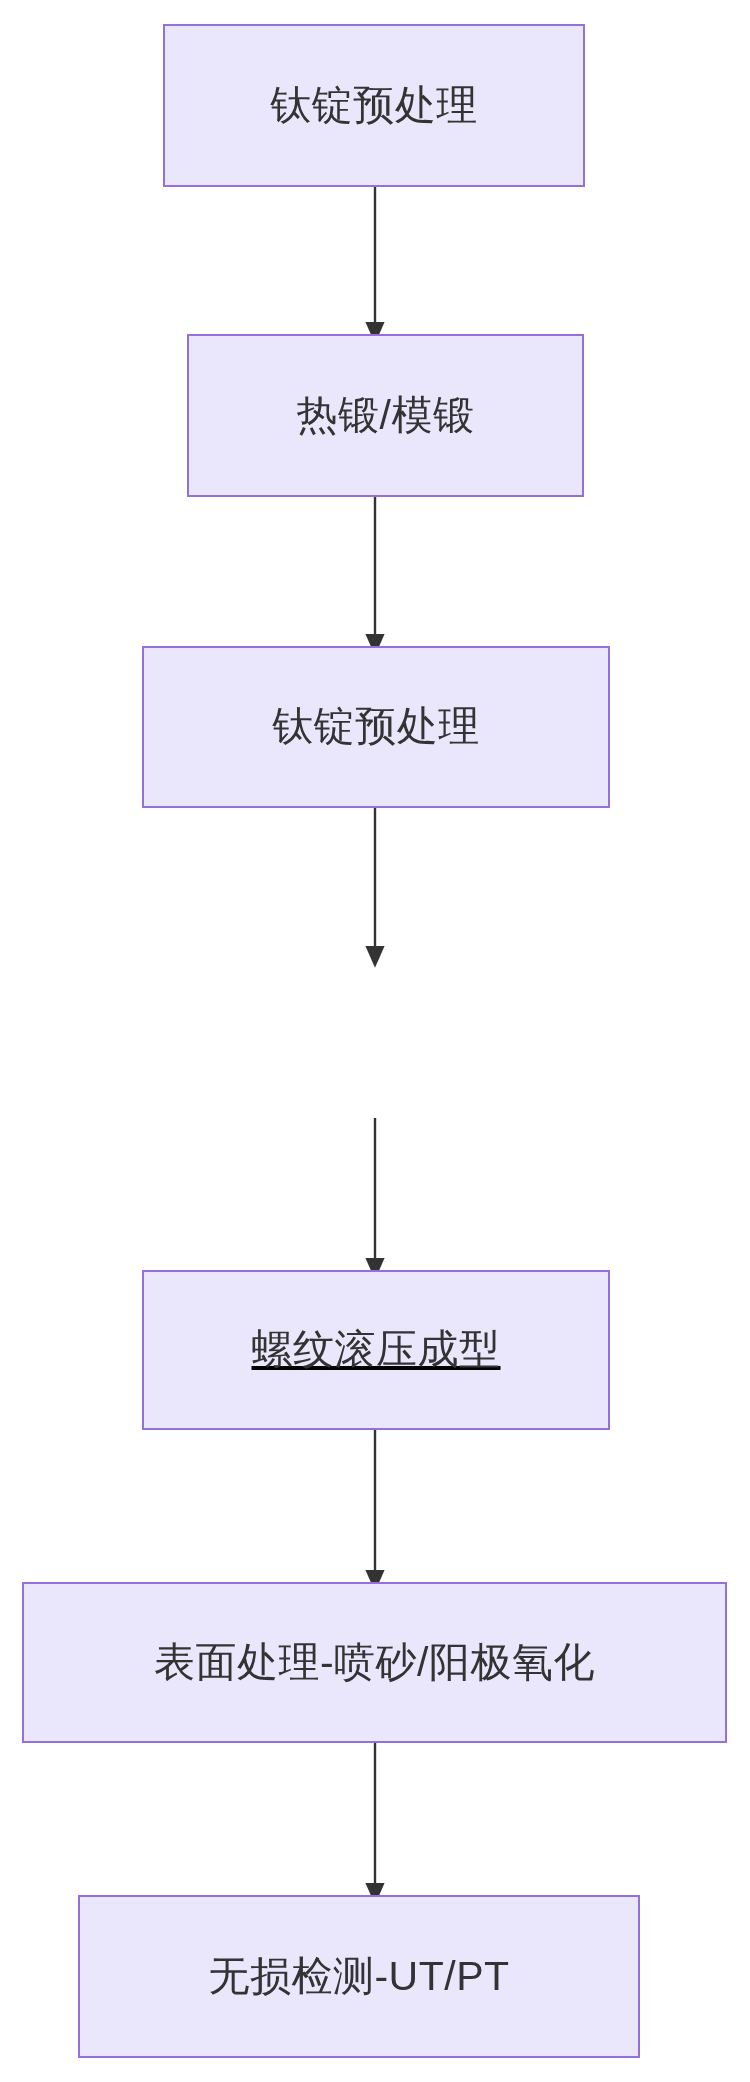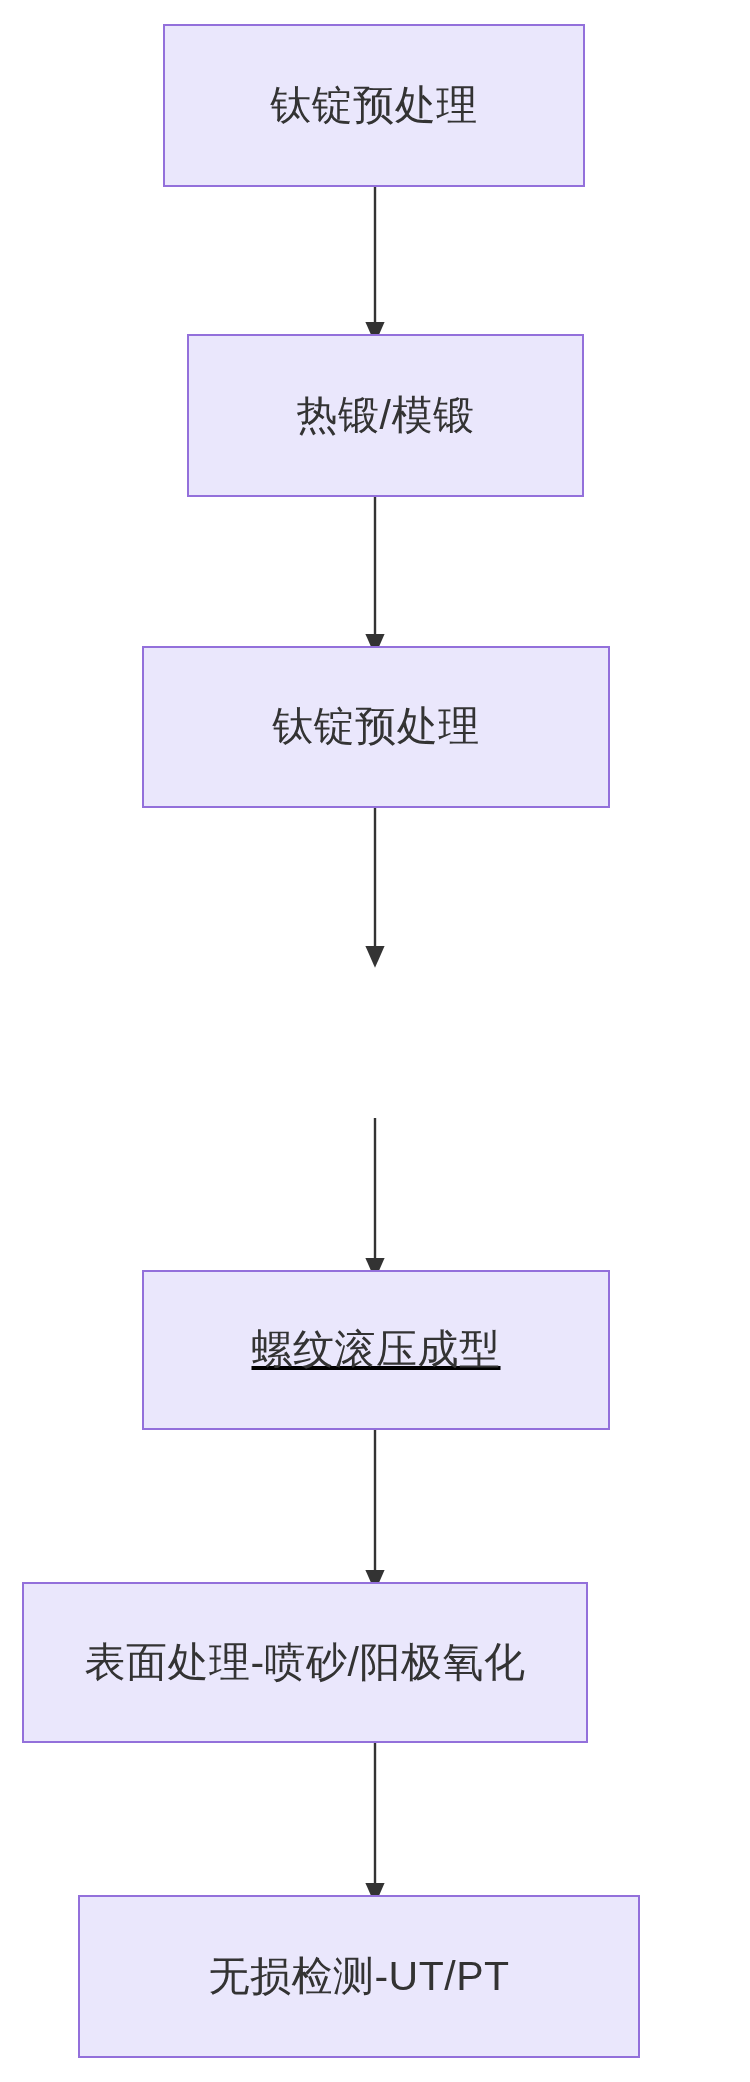--- a/index.html
+++ b/index.html
@@ -45,21 +45,21 @@
     width: 750px;
     height: 2082px;
     pointer-events: none;
   }
   
   .n0 { left: 163px; top: 24px;   width: 422px; height: 163px; }
   .n1 { left: 176px; top: 334px;  width: 397px; height: 163px; margin-left: 11px; }
   .n2 { left: 142px; top: 646px;  width: 468px; height: 162px; }
   .n3 { left: 144px; top: 958px;  width: 464px; height: 160px; }
   .n4 { left: 142px; top: 1270px; width: 468px; height: 160px; text-decoration: underline; }
-  .n5 { left: 22px;  top: 1582px; width: 566px; height: 161px; }
+  .n5 { left: 22px;  top: 1582px; width: 705px; height: 161px; }
   .n6 { left: 78px;  top: 1895px; width: 562px; height: 163px; }
 </style>
 </head>
 <body>
 
 <div id="flow-root">
 
   <svg class="flow-edge" viewBox="0 0 750 2082" width="750" height="2082" aria-hidden="true">
     <defs>
       <marker id="arrowhead" markerWidth="10" markerHeight="8" refX="1.2" refY="4" orient="auto" markerUnits="strokeWidth">

